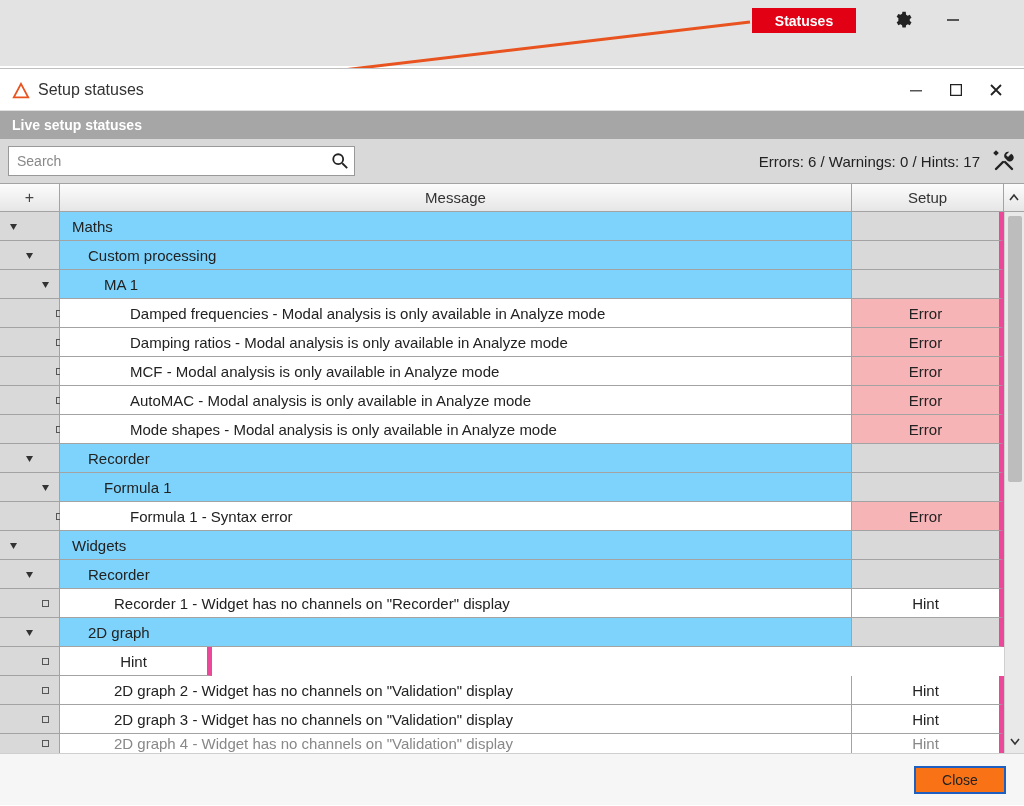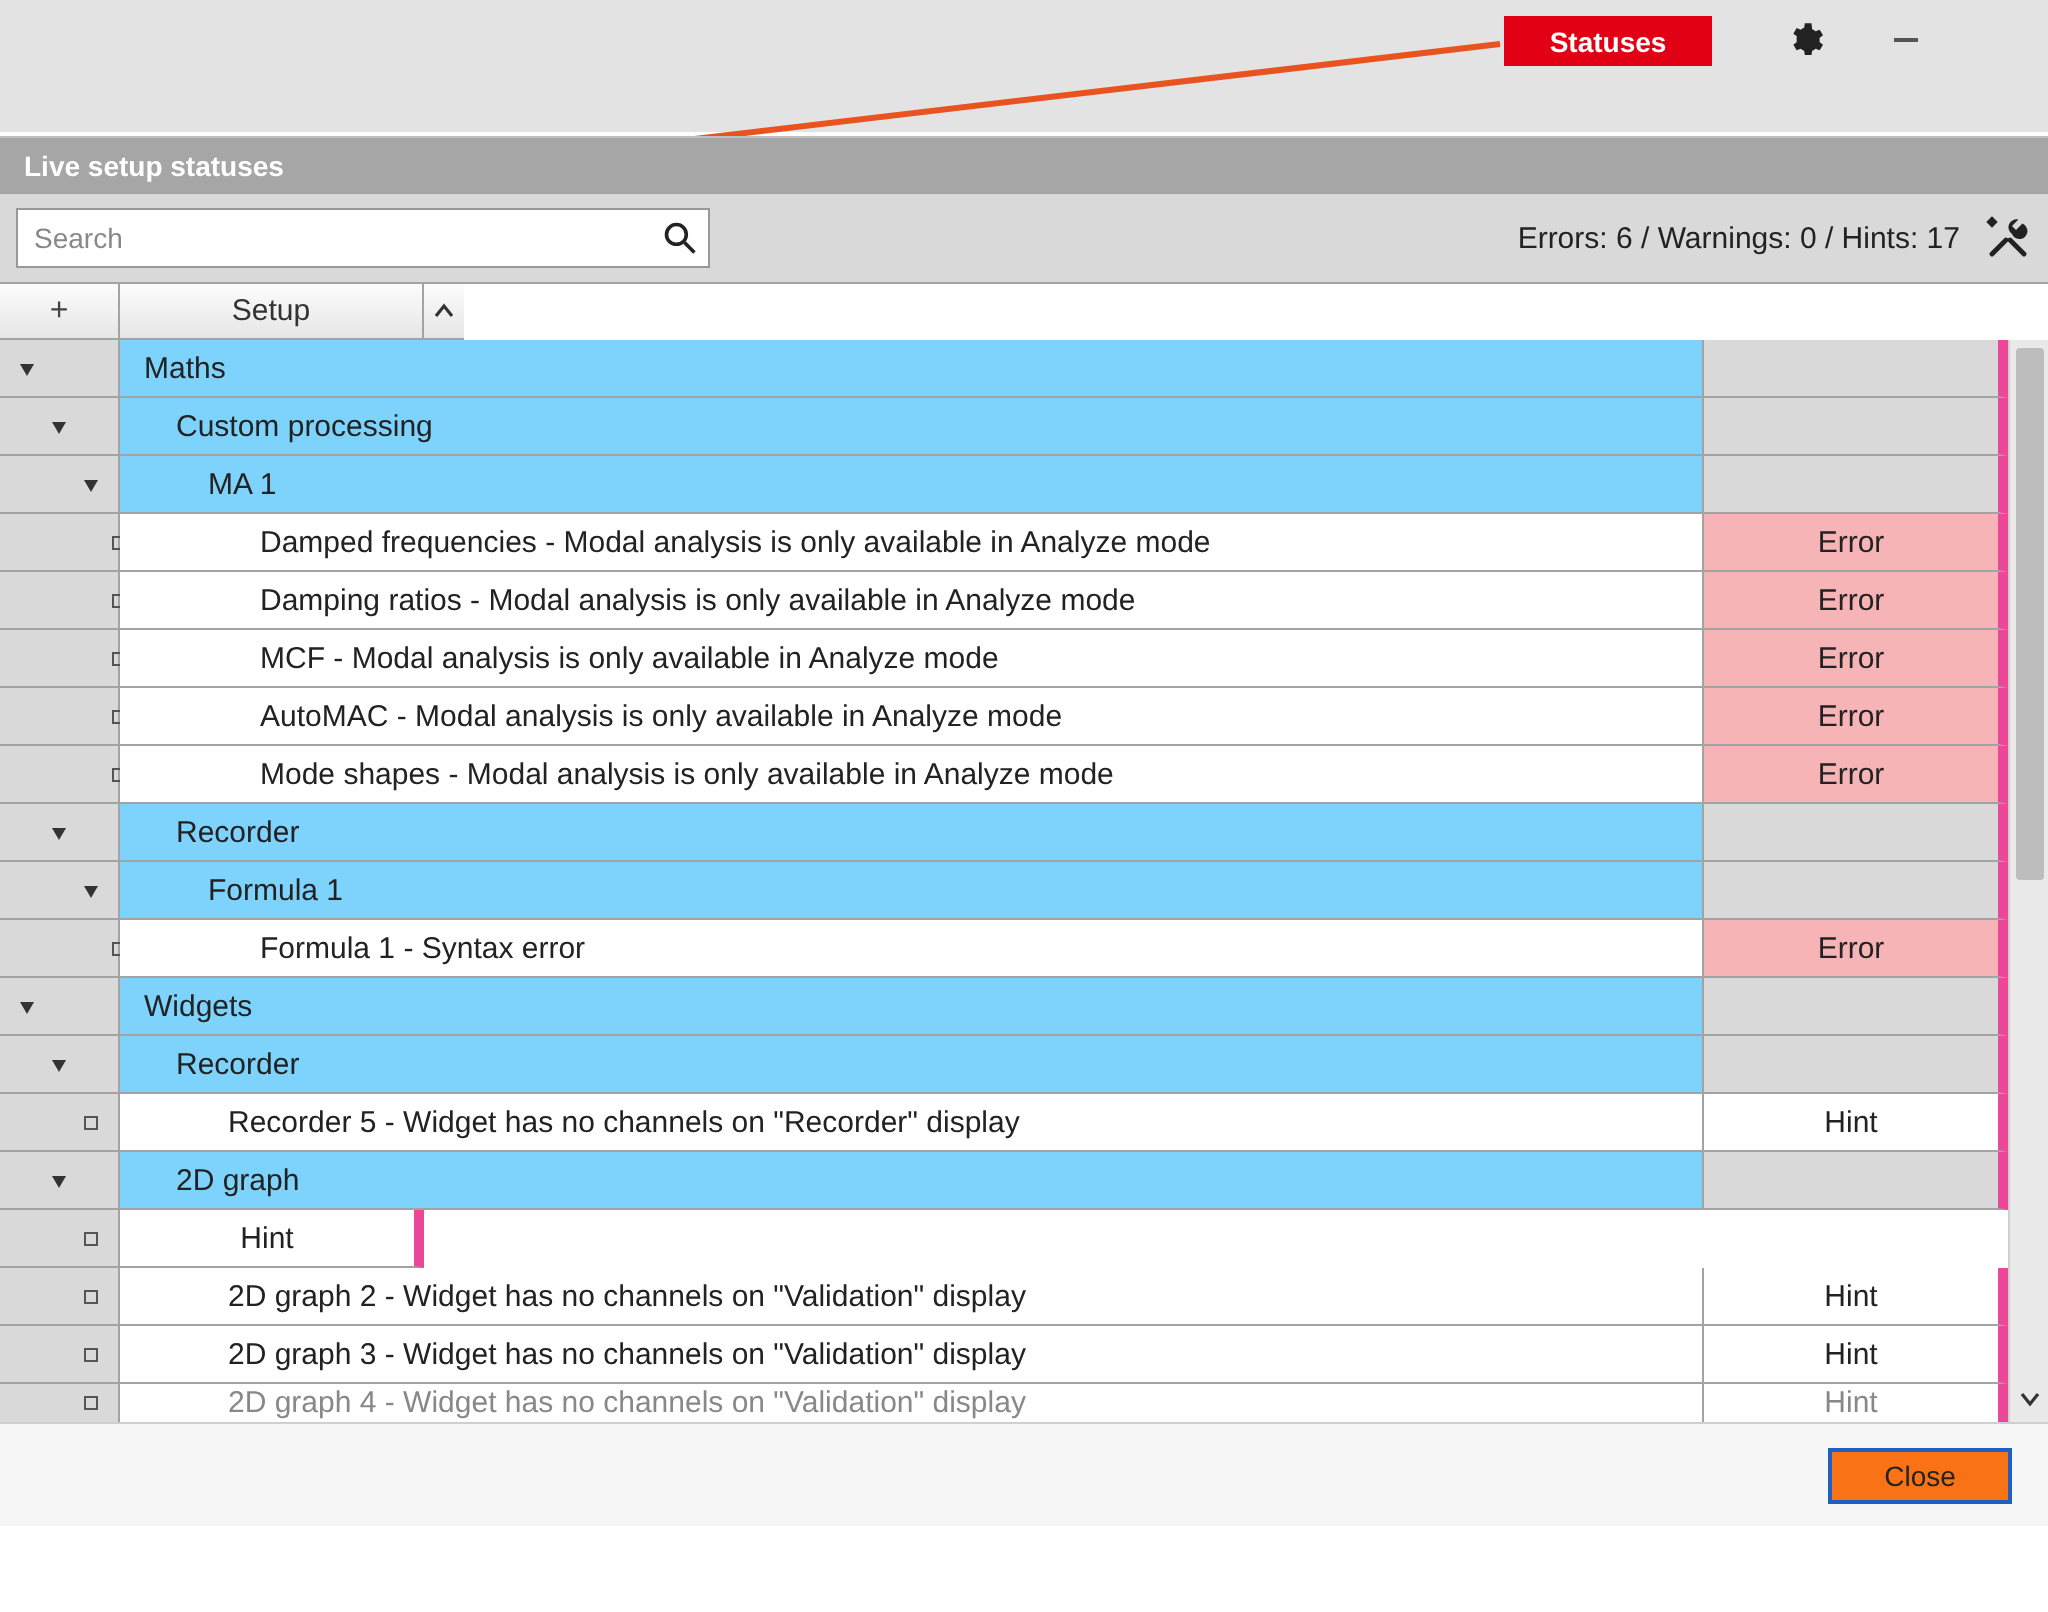--- a/index.html
+++ b/index.html
@@ -327,20 +327,43 @@
 <svg class="arrow-overlay" width="1024" height="120">
   <defs>
     <marker id="ah" markerWidth="14" markerHeight="14" refX="2" refY="5" orient="auto">
       <path d="M10,0 L0,5 L10,10 z" fill="#e8531f"></path>
     </marker>
   </defs>
   <line x1="750" y1="22" x2="190" y2="88" stroke="#e8531f" stroke-width="3" marker-end="url(#ah)"></line>
 </svg>
 
 <div class="dialog">
+  <div class="dlg-titlebar">
+    <span class="logo-tri">
+      <svg viewBox="0 0 20 20" width="18" height="18">
+          <path d="M10 2 L18 17 L2 17 Z" fill="none" stroke="#e8531f" stroke-width="2"></path>
+        </svg>
+    </span>
+    <span class="dlg-title">Setup statuses</span>
+    <div class="wnd-ctrl">
+      <svg width="12" height="12">
+          <rect x="0" y="6" width="12" height="1.5" fill="#555"></rect>
+        </svg>
+    </div>
+    <div class="wnd-ctrl">
+      <svg width="12" height="12">
+          <rect x="0.5" y="0.5" width="11" height="11" fill="none" stroke="#222" stroke-width="1.5"></rect>
+        </svg>
+    </div>
+    <div class="wnd-ctrl">
+      <svg width="14" height="14">
+          <path d="M2 2 L12 12 M12 2 L2 12" stroke="#222" stroke-width="1.8"></path>
+        </svg>
+    </div>
+  </div>
 
   <div class="live-bar">Live setup statuses</div>
 
   <div class="toolbar-row">
     <div class="search-wrap">
       <input class="search-input" type="text" placeholder="Search" style="">
       <span class="search-icon">
         <svg viewBox="0 0 20 20" width="18" height="18">
             <circle cx="8" cy="8" r="5.5" fill="none" stroke="#222" stroke-width="2"></circle>
             <line x1="12.5" y1="12.5" x2="18" y2="18" stroke="#222" stroke-width="2"></line>
@@ -356,20 +379,21 @@
         <path d="M20 20 L13 13" stroke="#222" stroke-width="2.4" stroke-linecap="round"></path>
         <rect x="2" y="2" width="4" height="4" transform="rotate(45 4 4)" fill="#222"></rect>
       </svg>
     </span>
   </div>
 
   <div class="grid-area">
     <div style="flex:1; display:flex; flex-direction:column;">
       <div class="header-row">
         <div class="tree-header">+</div>
+        <div class="msg-header">Message</div>
         <div class="type-header">Setup</div>
         <div class="scroll-header">
           <svg width="10" height="10">
               <path d="M1 7 L5 2 L9 7" fill="none" stroke="#333" stroke-width="1.6"></path>
             </svg>
         </div>
       </div>
       <div class="grid-body">
         <div class="rows-wrap" id="rows">
             <div class="row group">
@@ -516,21 +540,21 @@
               <div class="type " style="background: rgb(217, 217, 217);"></div>
             </div>
             <div class="row leaf">
               <div class="tree">
                 <span class="tog" style="margin-left:36px">
                   <svg width="7" height="7">
                     <rect x="0.5" y="0.5" width="6" height="6" fill="none" stroke="#555" stroke-width="1"></rect>
                   </svg>
                 </span>
               </div>
-              <div class="msg" style="--pad: 54px; padding-left: 54px;">Recorder 5 - Widget has no channels on "Recorder" display</div>
+              <div class="msg" style="--pad: 54px; padding-left: 54px;">Recorder 1 - Widget has no channels on "Recorder" display</div>
               <div class="type hint">Hint</div>
             </div>
             <div class="row group">
               <div class="tree">
                 <span class="tog" style="margin-left:20px">
                   <svg width="9" height="9">
                     <path d="M1 2 L8 2 L4.5 8 Z" fill="#333"></path>
                   </svg>
                 </span>
               </div>

